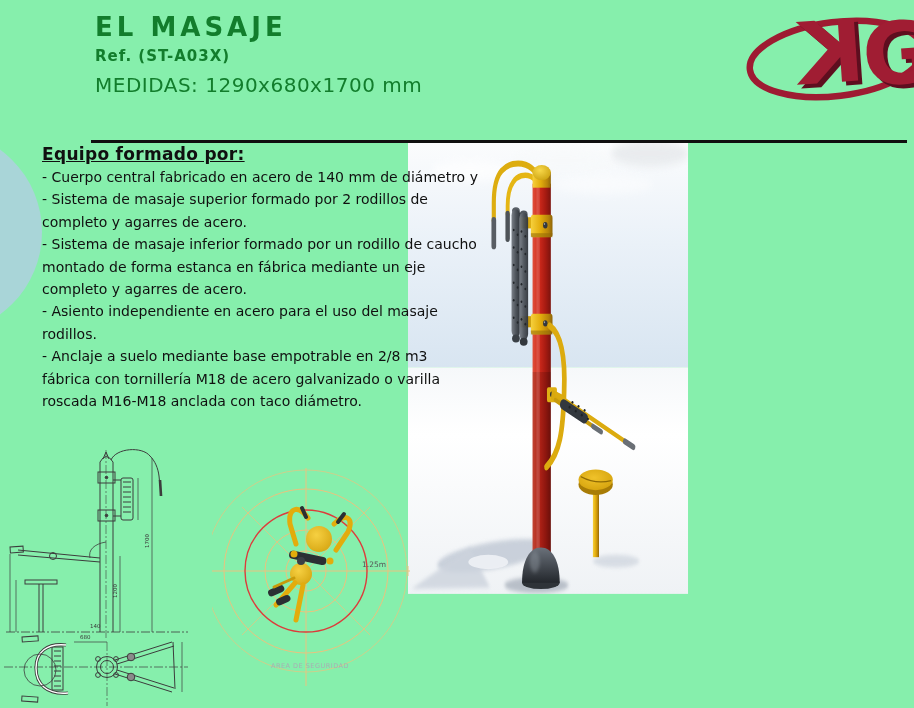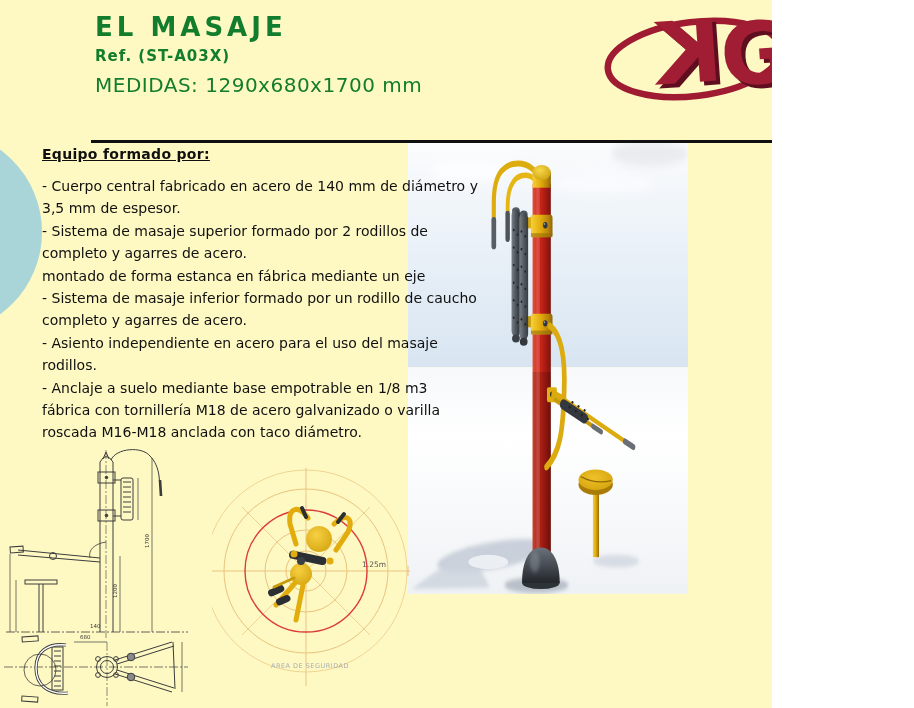--- a/index.html
+++ b/index.html
@@ -1,36 +1,36 @@
 <!DOCTYPE html>
 <html><head>
 <meta charset="utf-8">
 <style>
   html,body{margin:0;padding:0;}
   body{width:914px;height:708px;overflow:hidden;background:#fff;
        font-family:"DejaVu Sans", sans-serif;}
-  .page{position:relative;width:772px;height:708px;background:#fef9c3;overflow:hidden;}
+  .page{position:relative;width:914px;height:708px;background:#86efac;overflow:hidden;}
 
   .teal-circle{position:absolute;left:-162px;top:130px;width:204px;height:204px;
        border-radius:50%;background:#a9d5d8;z-index:1;}
 
   .title-block{position:absolute;left:95px;top:12px;z-index:4;color:#127d2c;}
   .title-main{font-size:26px;font-weight:bold;letter-spacing:4px;line-height:30px;}
   .title-ref{font-size:15px;font-weight:bold;letter-spacing:1px;line-height:29px;}
   .title-med{font-size:20px;font-weight:normal;letter-spacing:0.5px;line-height:28px;}
 
   .logo{position:absolute;top:2px;right:0;z-index:4;}
 
   .rule{position:absolute;left:91px;top:140px;width:816px;height:3px;background:#101010;z-index:5;}
 
   .render{position:absolute;left:408px;top:143px;z-index:2;}
 
   .spec{position:absolute;left:42px;top:143px;width:545px;z-index:6;color:#101010;}
-  .spec-heading{font-size:14px;font-weight:bold;text-decoration:underline;
-       line-height:22px;margin-bottom:10px;letter-spacing:0.3px;}
+  .spec-heading{font-size:17px;font-weight:bold;text-decoration:underline;
+       line-height:22px;margin-bottom:1px;letter-spacing:0.3px;}
   .spec-line{font-size:14px;line-height:22.4px;white-space:nowrap;}
 
   .tech-drawing{position:absolute;left:2px;top:446px;z-index:5;}
   .safety{position:absolute;left:212px;top:458px;z-index:5;}
 </style>
 </head>
 <body>
 
 <div class="page">
 
@@ -222,29 +222,28 @@
       <ellipse cx="648" cy="694" rx="34" ry="8" fill="#2e3338"></ellipse>
       <path d="M 614,694 C 614,666 628,650 648,650 C 668,650 682,666 682,694 Z" fill="url(#domeGrad)"></path>
       <ellipse cx="637" cy="668" rx="9" ry="13" fill="#8d959e" opacity="0.45" filter="url(#soft2)"></ellipse>
     </g>
     </svg>
   </svg>
 
   <div class="spec">
     <div class="spec-heading">Equipo formado por:</div>
     <div class="spec-line">- Cuerpo central fabricado en acero de 140 mm de diámetro y</div>
-    <div class="spec-line">3,5 mm de espesor.</div>
     <div class="spec-line">- Sistema de masaje superior formado por 2 rodillos de</div>
     <div class="spec-line">completo y agarres de acero.</div>
+    <div class="spec-line">- Sistema de masaje inferior formado por un rodillo de caucho</div>
     <div class="spec-line">montado de forma estanca en fábrica mediante un eje</div>
-    <div class="spec-line">- Sistema de masaje inferior formado por un rodillo de caucho</div>
     <div class="spec-line">completo y agarres de acero.</div>
     <div class="spec-line">- Asiento independiente en acero para el uso del masaje</div>
     <div class="spec-line">rodillos.</div>
-    <div class="spec-line">- Anclaje a suelo mediante base empotrable en 1/8 m3</div>
+    <div class="spec-line">- Anclaje a suelo mediante base empotrable en 2/8 m3</div>
     <div class="spec-line">fábrica con tornillería M18 de acero galvanizado o varilla</div>
     <div class="spec-line">roscada M16-M18 anclada con taco diámetro.</div>
   </div>
 
   <svg class="tech-drawing" width="188" height="262" viewBox="0 0 188 262">
     <g stroke="#3c3c3c" stroke-width="1" fill="none">
 
       <line x1="4" y1="186" x2="186" y2="186" stroke-dasharray="9 2 2 2" stroke-width="0.8"></line>
       <line x1="104" y1="4" x2="104" y2="192" stroke-dasharray="9 2 2 2" stroke-width="0.6"></line>
 

